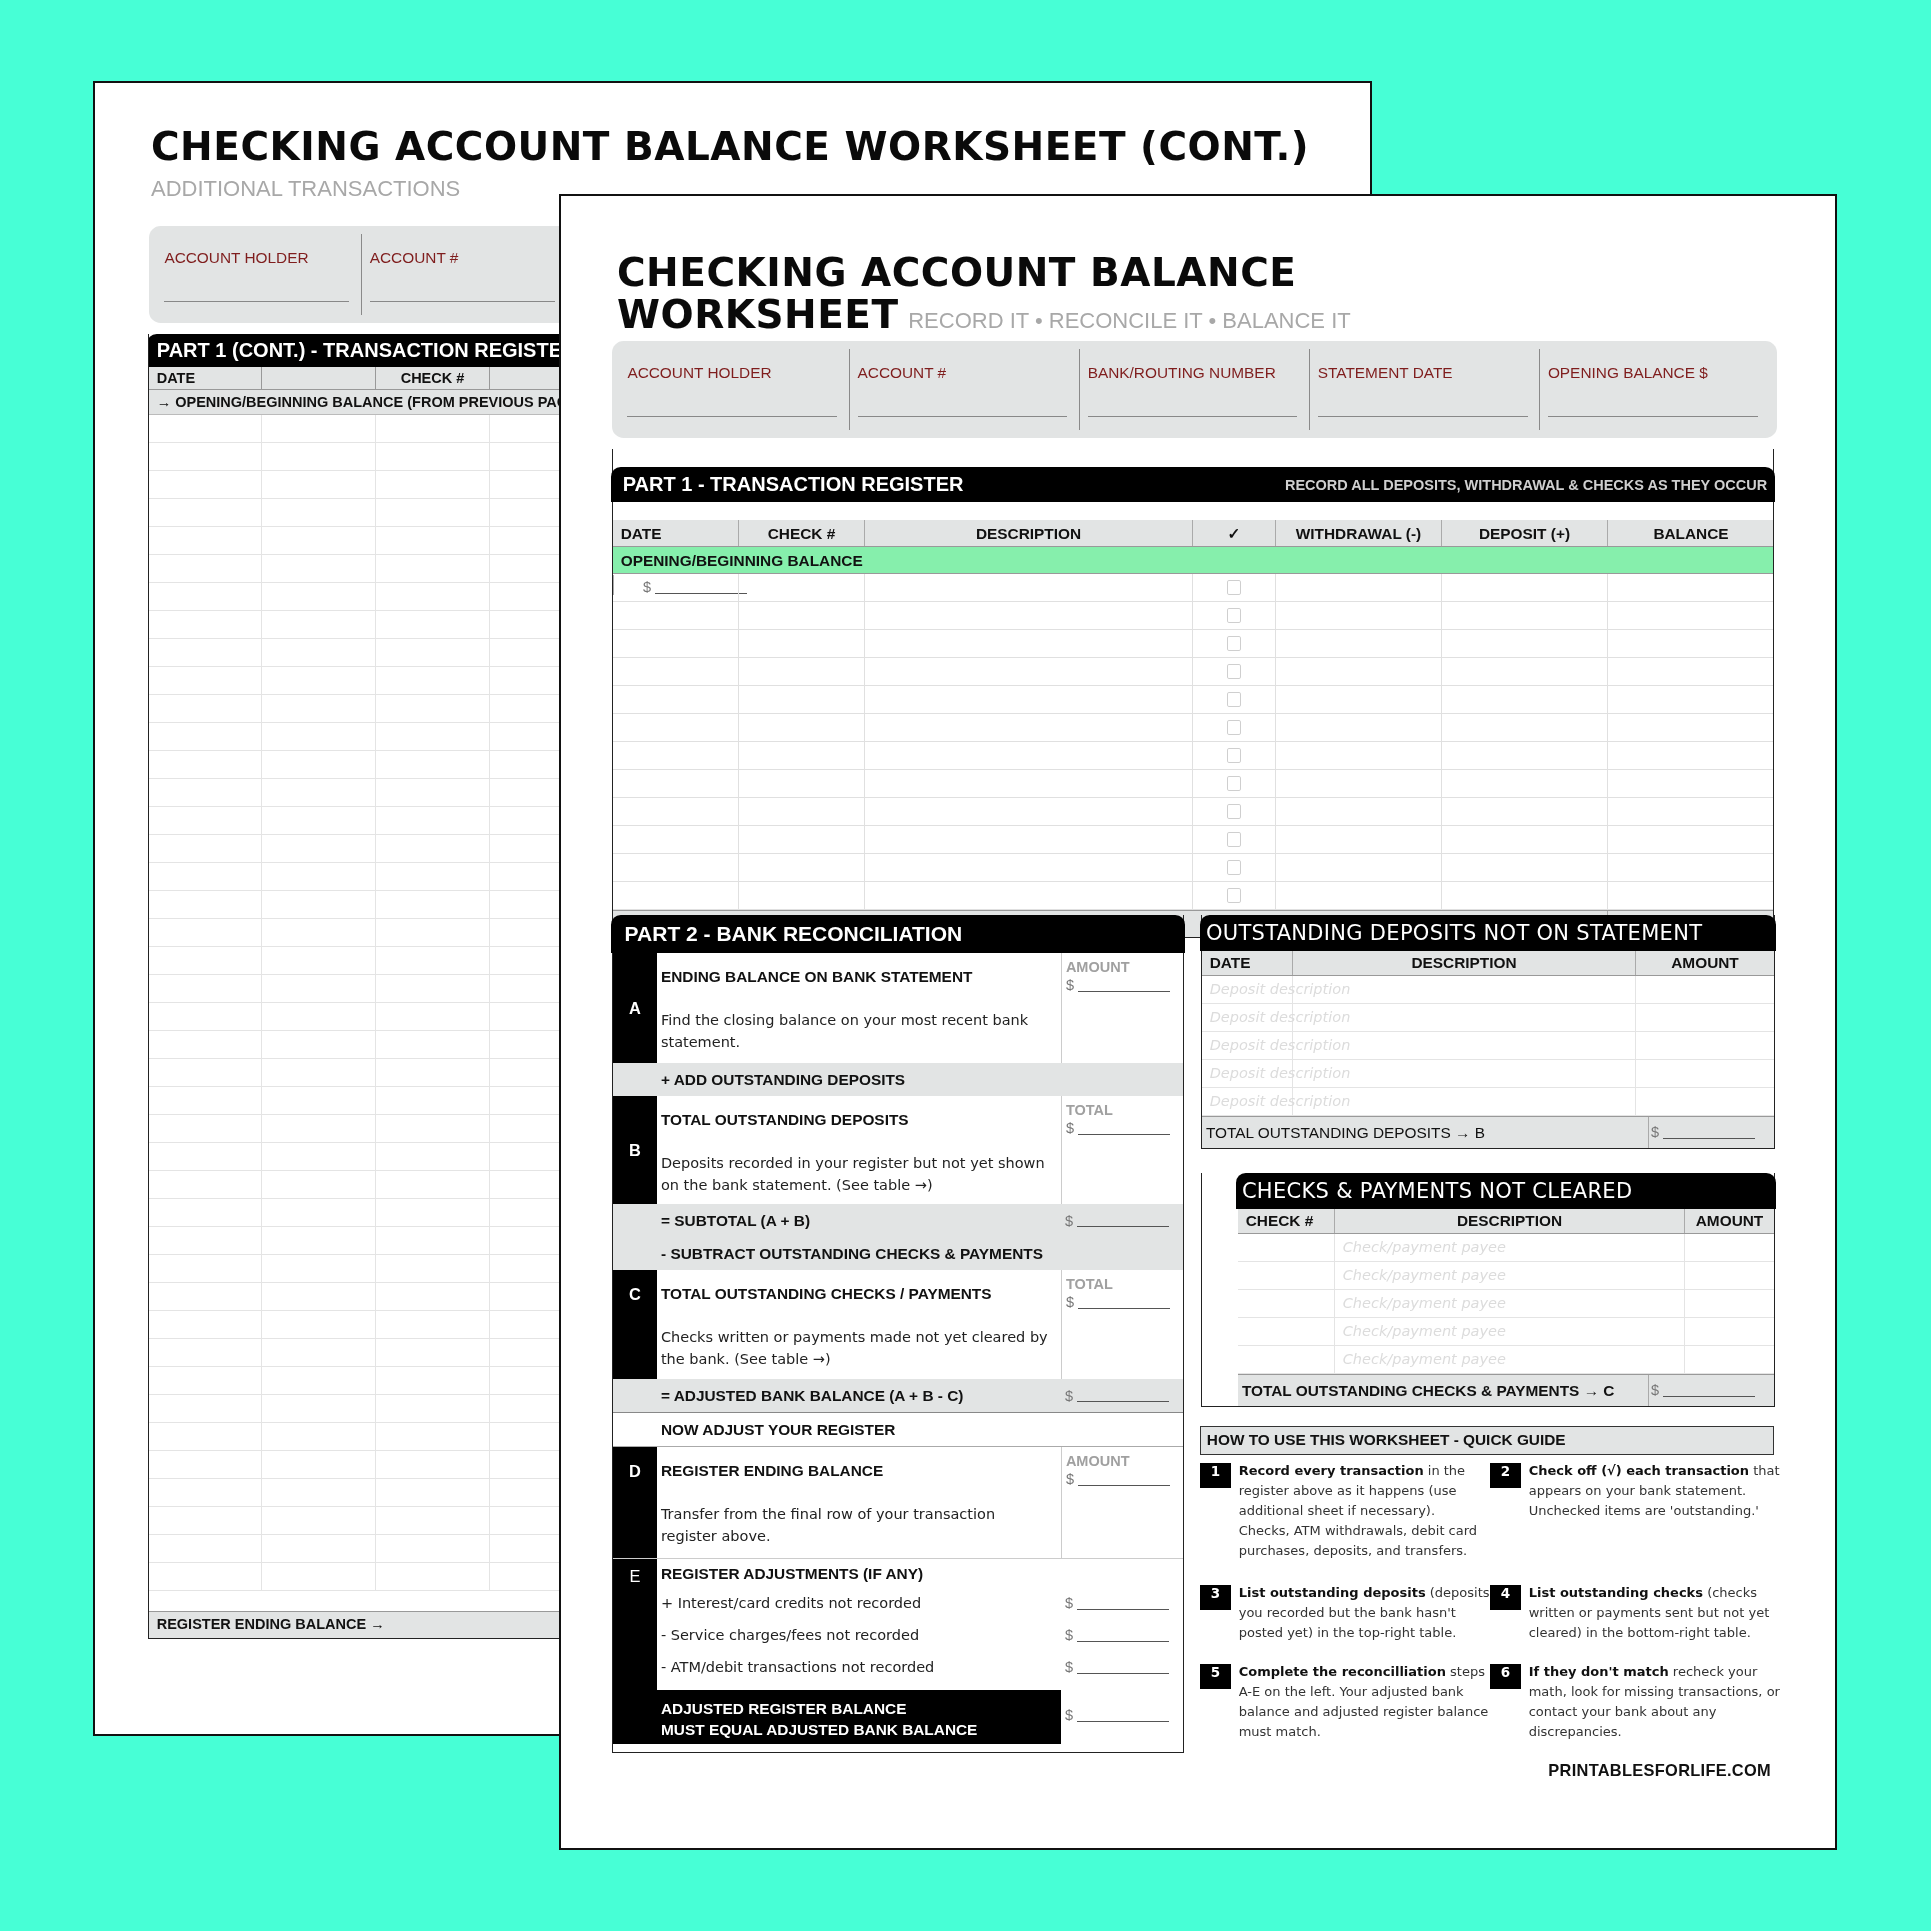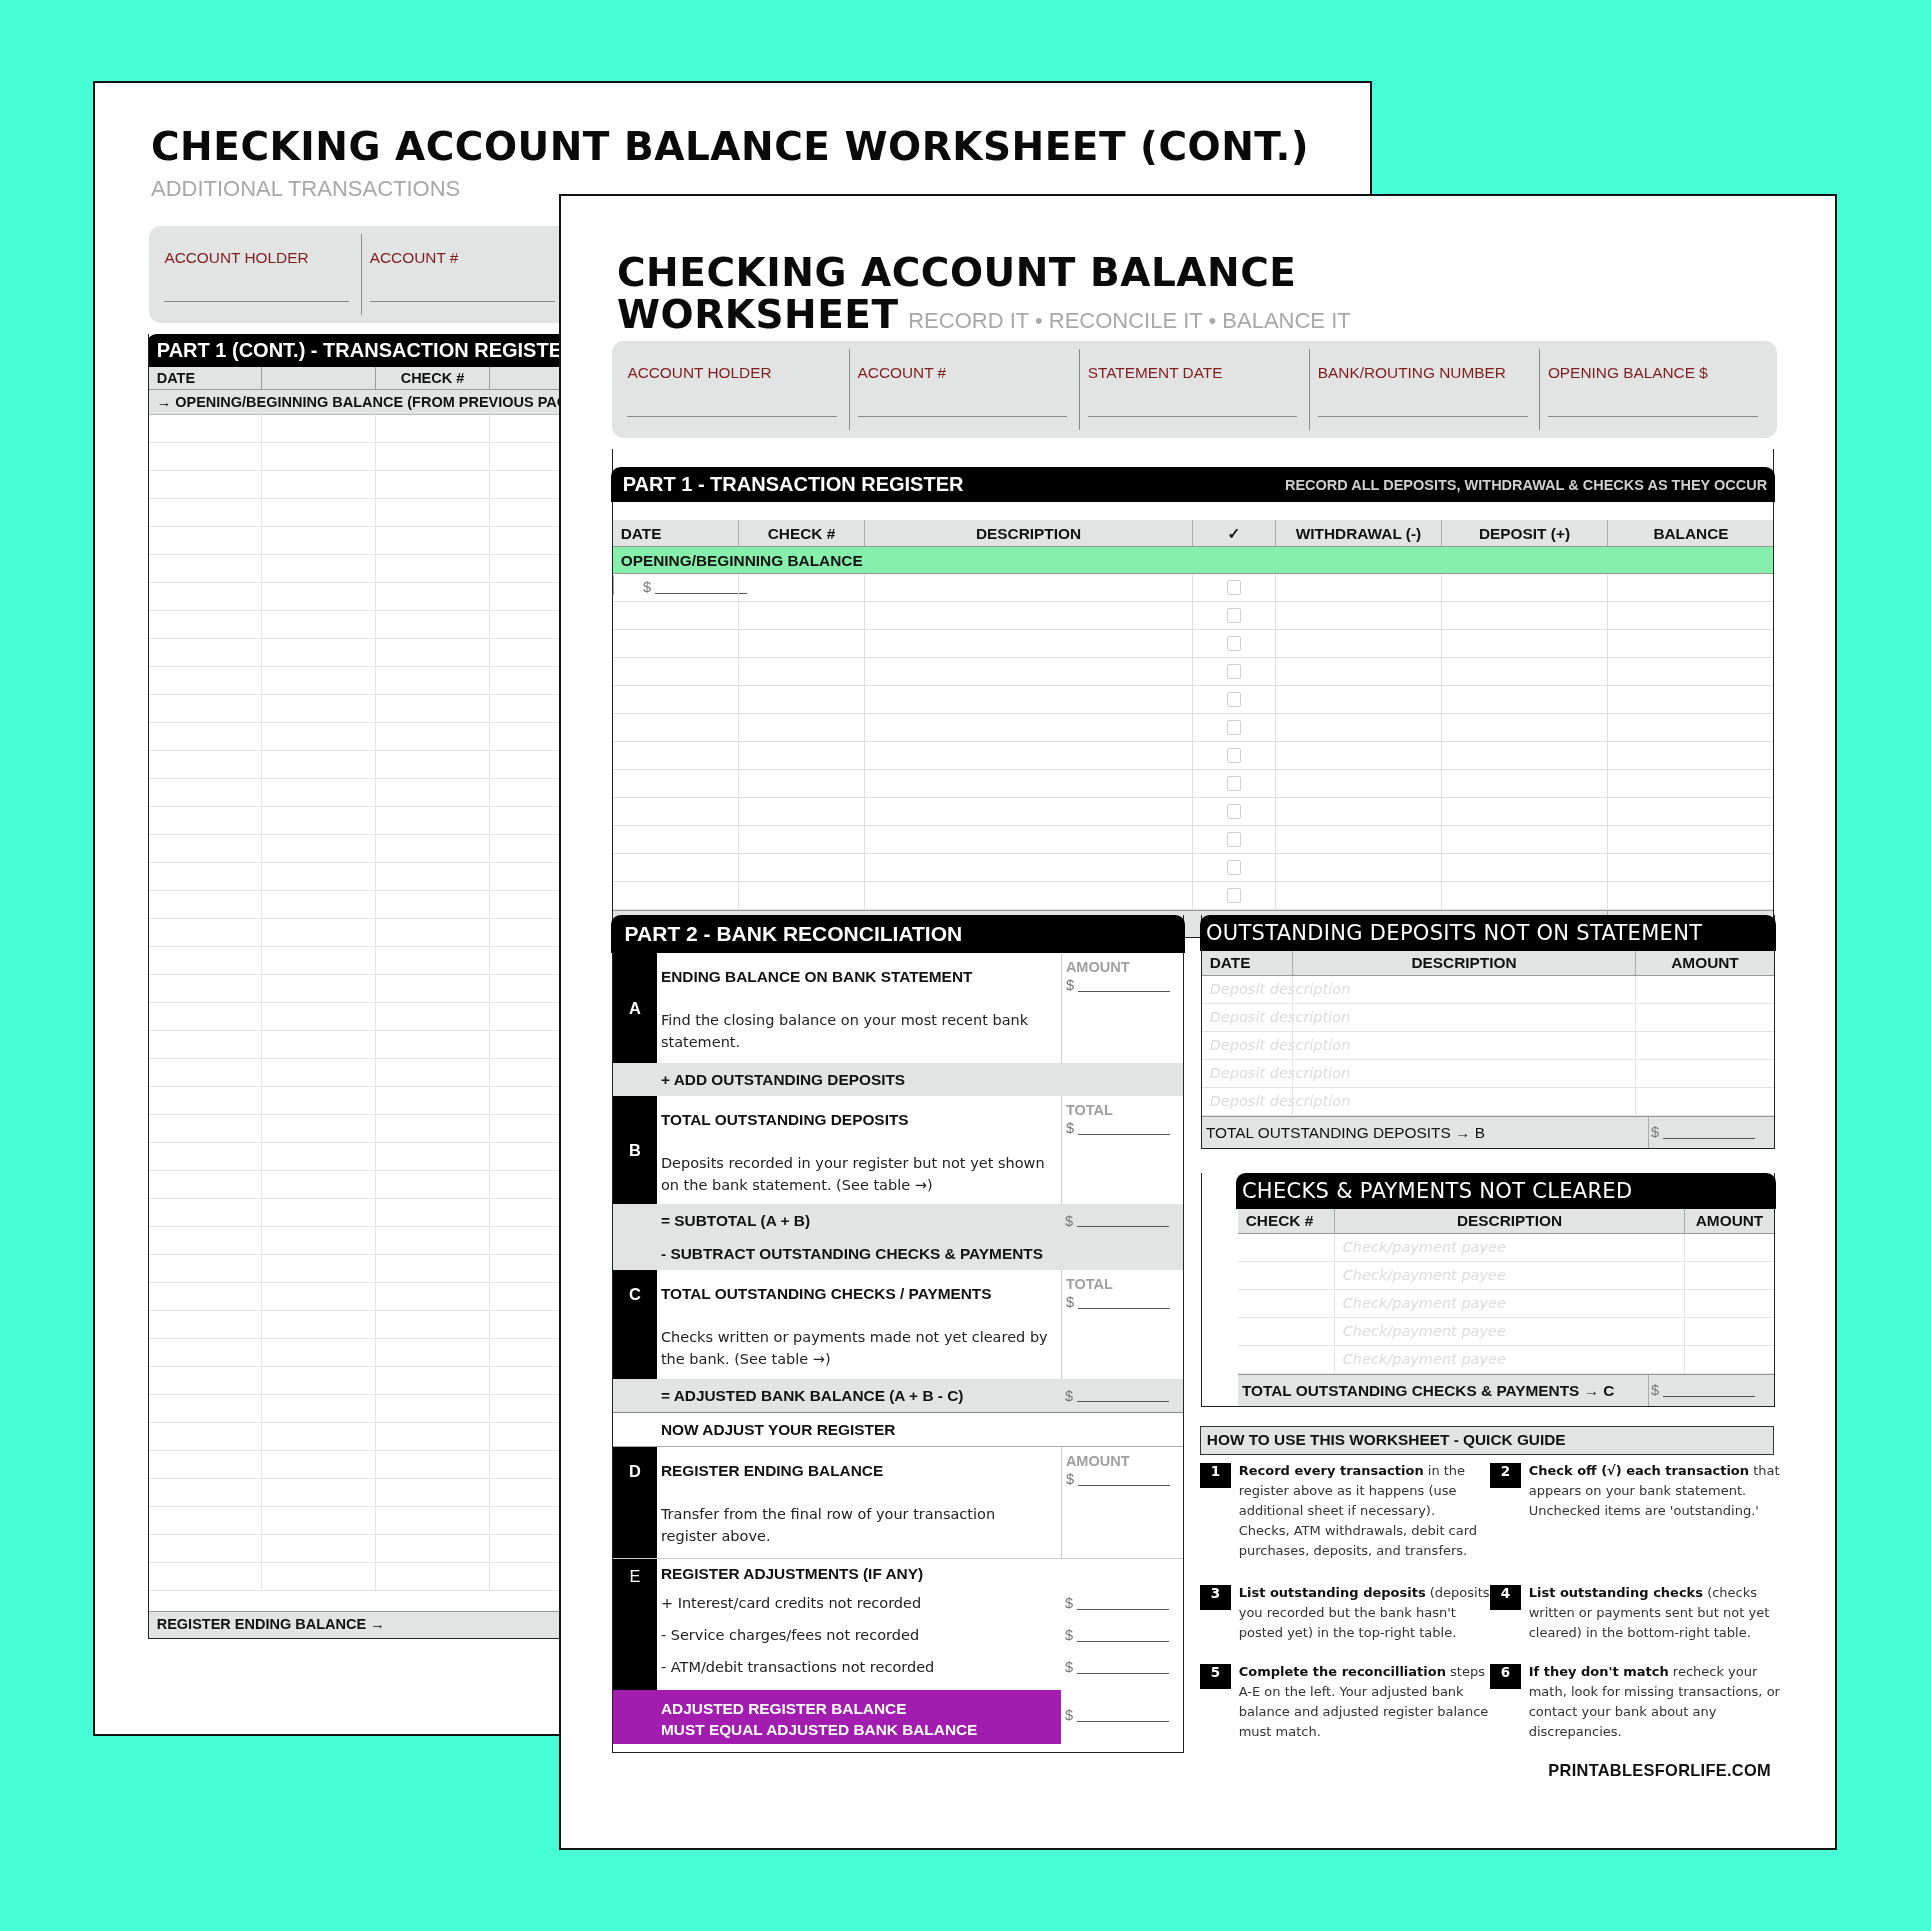--- a/index.html
+++ b/index.html
@@ -73,21 +73,21 @@
   .p2-amt .cap { font-size: 14.5px; font-weight: bold; color: #a0a0a0; }
   .p2-amt .v { font-size: 14.5px; color: #777; margin-top: 1.9px; }
   .p2-band { height: 33px; background: #e2e4e4; display: flex; align-items: center; }
   .p2-band .txt { flex: 1; padding-left: 48px; font-size: 15.4px; font-weight: bold; }
   .p2-band .v { width: 122px; font-size: 14.5px; color: #777; padding-left: 3.9px; }
   .p2-now { height: 35px; border-top: 1.9px solid #888; border-bottom: 1.9px solid #aaa; display: flex; align-items: center; padding-left: 48px; font-size: 15.4px; font-weight: bold; background: #fff; }
   .e-line { display: flex; align-items: center; height: 32px; }
   .e-line .t { flex: 1; font-size: 14.5px; font-family: "DejaVu Sans", sans-serif; color: #222; }
   .e-line .v { width: 122px; font-size: 14.5px; color: #777; padding-left: 3.9px; }
   .p2-final { display: flex; height: 54px; }
-  .p2-final .lbl { width: 448px; background: #a21caf; color: #fff; font-size: 15.4px; font-weight: bold; padding: 7.7px 0 0 48px; line-height: 21px; }
+  .p2-final .lbl { width: 448px; background: #000000; color: #fff; font-size: 15.4px; font-weight: bold; padding: 7.7px 0 0 48px; line-height: 21px; }
   .p2-final .v { flex: 1; font-size: 14.5px; color: #777; padding: 17.4px 0 0 3.9px; }
 
   
   .rt { position: absolute; left: 640px; width: 574px; border: 1.9px solid #222; border-top: none; }
   .rt .blackbar { height: 36px; font-size: 21px; padding-left: 5.8px; margin: 0 -1.9px; font-weight: normal; font-family: "DejaVu Sans", sans-serif; letter-spacing: 0.3px; }
   .rt .hdr { display: grid; height: 25px; background: #e2e4e4; border-bottom: 1.9px solid #999; }
   .rt .hdr div { font-size: 15.4px; font-weight: bold; text-align: center; padding-top: 2.9px; border-right: 1.9px solid #aaa; }
   .rt .hdr div:first-child { text-align: left; padding-left: 7.7px; }
   .rt .hdr div:last-child { border-right: none; }
   .rt .r { display: grid; height: 28px; border-bottom: 1px solid #e4e4e4; }
@@ -406,25 +406,25 @@
   <div class="info-band">
     <div class="info-cell">
         <div class="lbl">ACCOUNT HOLDER</div>
         <div class="line"></div>
       </div>
     <div class="info-cell">
         <div class="lbl">ACCOUNT #</div>
         <div class="line"></div>
       </div>
     <div class="info-cell">
+        <div class="lbl">BANK/ROUTING NUMBER</div>
+        <div class="line"></div>
+      </div>
+    <div class="info-cell">
         <div class="lbl">STATEMENT DATE</div>
-        <div class="line"></div>
-      </div>
-    <div class="info-cell">
-        <div class="lbl">BANK/ROUTING NUMBER</div>
         <div class="line"></div>
       </div>
     <div class="info-cell">
         <div class="lbl">OPENING BALANCE $</div>
         <div class="line"></div>
       </div>
   </div>
 
   <div class="reg">
     <div class="blackbar">

